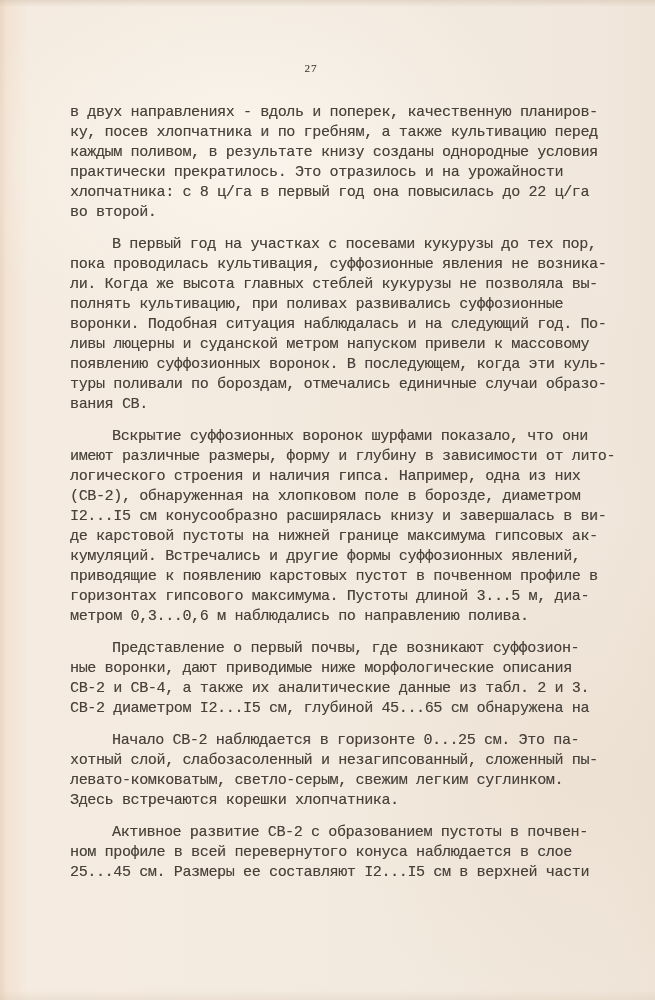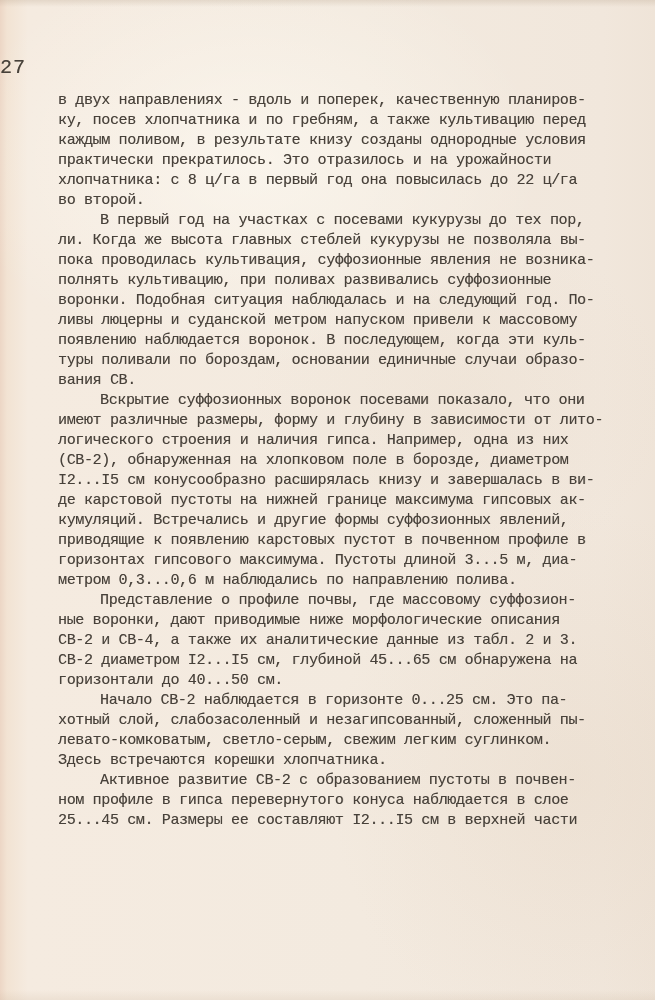--- a/index.html
+++ b/index.html
@@ -23,40 +23,41 @@
       radial-gradient(ellipse 420px 300px at 38% 16%, rgba(255,253,246,0.55), rgba(255,253,246,0) 70%),
       radial-gradient(ellipse 380px 420px at 88% 78%, rgba(221,201,178,0.22), rgba(221,201,178,0) 65%),
       radial-gradient(ellipse 300px 260px at 70% 40%, rgba(224,205,184,0.15), rgba(224,205,184,0) 70%),
       linear-gradient(90deg, #ecd6c5 0px, #f2e3d3 7px, #f5ebe0 28px, var(--paper, #f3eadf) 55%, #f1e7dc 92%, #efe4d8 100%);
   }
   .page-number {
     position: absolute;
     top: 58px;
     left: 0;
     width: 622px;
-    text-align: left;
-    font-size: 20px;
+    text-align: center;
+    font-size: 11px;
     line-height: 20px;
     color: var(--ink, #47413a);
     text-shadow: 0.3px 0.3px 0.6px rgba(74,64,54,0.45);
     letter-spacing: 1px;
+    font-family: Liberation Serif, serif;
   }
   .text-block {
     position: absolute;
     top: 91px;
     left: 58px;
     width: 552px;
     color: var(--ink, #47413a);
     font-size: 15px;
     line-height: 20px;
     letter-spacing: -0.35px;
     text-shadow: 0.3px 0.3px 0.6px rgba(74,64,54,0.42);
   }
   .paragraph {
-    margin: 0;
+    margin: 12px;
   }
   .line {
     white-space: pre;
     height: 20px;
   }
   .paragraph.indent .line:first-child {
     padding-left: 42px;
   }
 </style>
 </head>
@@ -68,53 +69,52 @@
       <div class="paragraph">
         <div class="line">в двух направлениях - вдоль и поперек, качественную планиров-</div>
         <div class="line">ку, посев хлопчатника и по гребням, а также культивацию перед</div>
         <div class="line">каждым поливом, в результате книзу созданы однородные условия</div>
         <div class="line">практически прекратилось. Это отразилось и на урожайности</div>
         <div class="line">хлопчатника: с 8 ц/га в первый год она повысилась до 22 ц/га</div>
         <div class="line">во второй.</div>
       </div>
       <div class="paragraph indent">
         <div class="line">В первый год на участках с посевами кукурузы до тех пор,</div>
+        <div class="line">пока проводилась культивация, суффозионные явления не возника-</div>
         <div class="line">ли. Когда же высота главных стеблей кукурузы не позволяла вы-</div>
-        <div class="line">пока проводилась культивация, суффозионные явления не возника-</div>
         <div class="line">полнять культивацию, при поливах развивались суффозионные</div>
         <div class="line">воронки. Подобная ситуация наблюдалась и на следующий год. По-</div>
         <div class="line">ливы люцерны и суданской метром напуском привели к массовому</div>
-        <div class="line">появлению наблюдается воронок. В последующем, когда эти куль-</div>
-        <div class="line">туры поливали по бороздам, основании единичные случаи образо-</div>
+        <div class="line">появлению суффозионных воронок. В последующем, когда эти куль-</div>
+        <div class="line">туры поливали по бороздам, отмечались единичные случаи образо-</div>
         <div class="line">вания СВ.</div>
       </div>
       <div class="paragraph indent">
-        <div class="line">Вскрытие суффозионных воронок посевами показало, что они</div>
+        <div class="line">Вскрытие суффозионных воронок шурфами показало, что они</div>
         <div class="line">имеют различные размеры, форму и глубину в зависимости от лито-</div>
         <div class="line">логического строения и наличия гипса. Например, одна из них</div>
         <div class="line">(СВ-2), обнаруженная на хлопковом поле в борозде, диаметром</div>
         <div class="line">I2...I5 см конусообразно расширялась книзу и завершалась в ви-</div>
         <div class="line">де карстовой пустоты на нижней границе максимума гипсовых ак-</div>
         <div class="line">кумуляций. Встречались и другие формы суффозионных явлений,</div>
         <div class="line">приводящие к появлению карстовых пустот в почвенном профиле в</div>
         <div class="line">горизонтах гипсового максимума. Пустоты длиной 3...5 м, диа-</div>
         <div class="line">метром 0,3...0,6 м наблюдались по направлению полива.</div>
       </div>
       <div class="paragraph indent">
-        <div class="line">Представление о профиле почвы, где массовому суффозион-</div>
+        <div class="line">Представление о первый почвы, где возникают суффозион-</div>
         <div class="line">ные воронки, дают приводимые ниже морфологические описания</div>
         <div class="line">СВ-2 и СВ-4, а также их аналитические данные из табл. 2 и 3.</div>
         <div class="line">СВ-2 диаметром I2...I5 см, глубиной 45...65 см обнаружена на</div>
-        <div class="line">горизонтали до 40...50 см.</div>
       </div>
       <div class="paragraph indent">
         <div class="line">Начало СВ-2 наблюдается в горизонте 0...25 см. Это па-</div>
         <div class="line">хотный слой, слабозасоленный и незагипсованный, сложенный пы-</div>
         <div class="line">левато-комковатым, светло-серым, свежим легким суглинком.</div>
         <div class="line">Здесь встречаются корешки хлопчатника.</div>
       </div>
       <div class="paragraph indent">
         <div class="line">Активное развитие СВ-2 с образованием пустоты в почвен-</div>
-        <div class="line">ном профиле в гипса перевернутого конуса наблюдается в слое</div>
+        <div class="line">ном профиле в всей перевернутого конуса наблюдается в слое</div>
         <div class="line">25...45 см. Размеры ее составляют I2...I5 см в верхней части</div>
       </div>
     </div>
 </div>
 
 </body></html>

